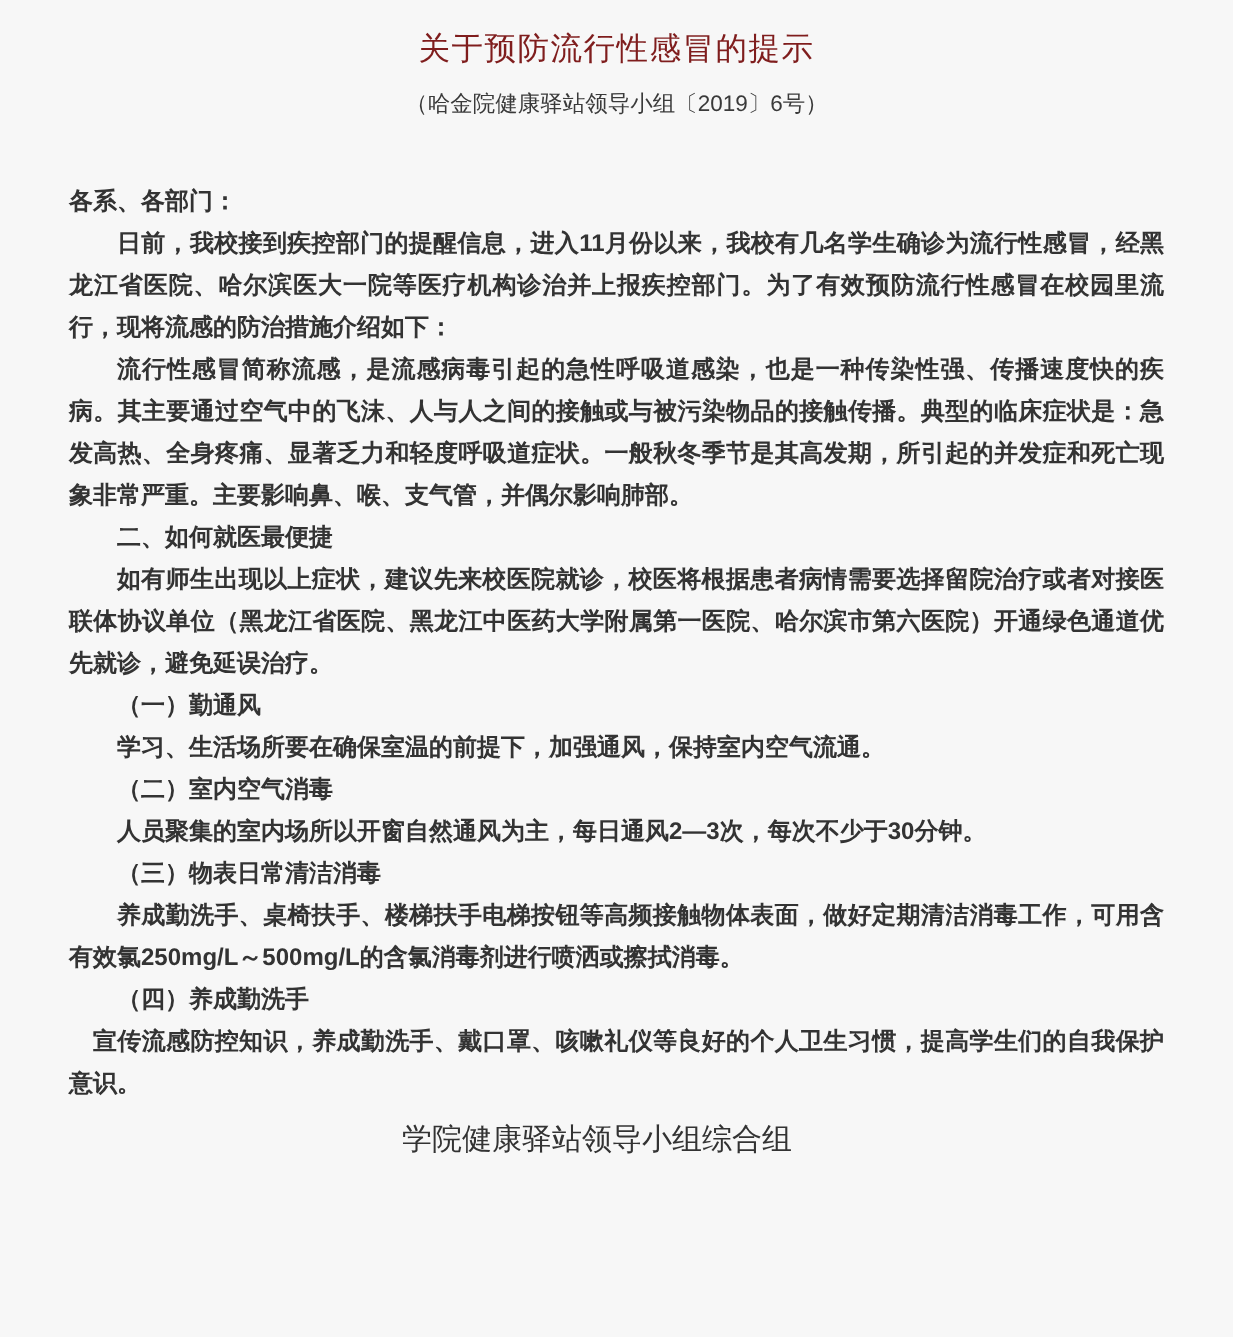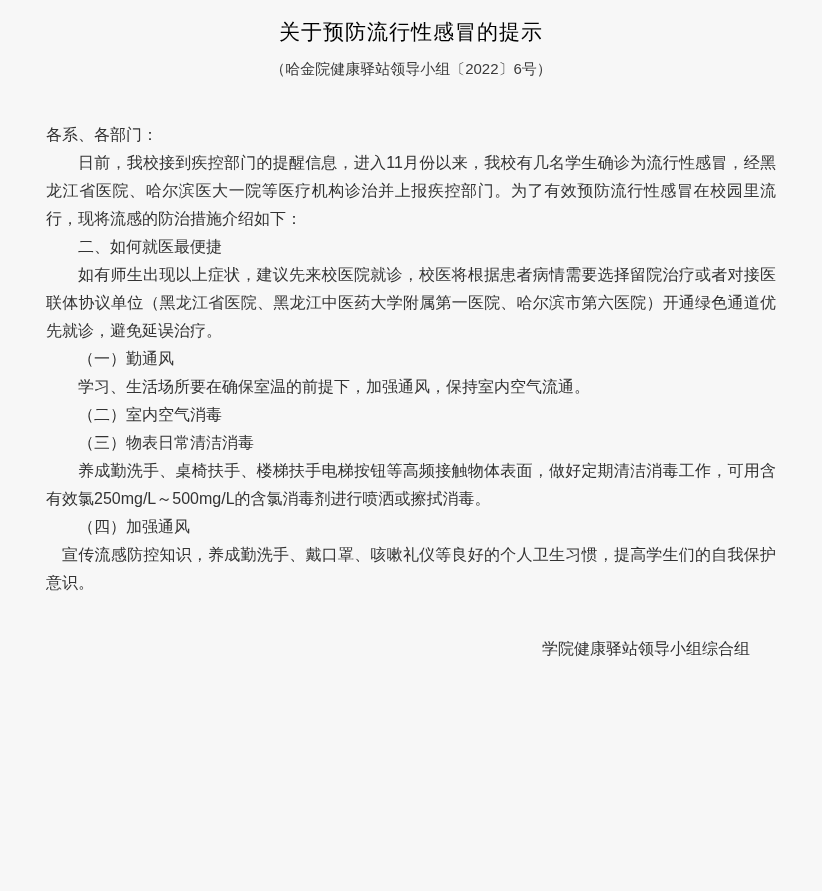--- a/index.html
+++ b/index.html
@@ -20,80 +20,83 @@
     padding: 14px 46px 20px 46px;
     background: #f7f7f7;
   }
   .doc-title {
     margin: 0;
     padding-top: 4px;
     text-align: center;
     font-size: 21px;
     font-weight: 400;
     letter-spacing: 1px;
-    color: #000000;
+    color: #7f1d1d;
     font-family: "Liberation Serif", "DejaVu Serif", serif;
   }
   .doc-number {
     margin-top: 14px;
     text-align: center;
     font-size: 15px;
     color: #3a3a3a;
   }
   .body-text {
     margin-top: 42px;
     font-size: 16px;
     line-height: 28px;
     color: #333333;
   }
   .body-text p {
     margin: 0;
     text-align: justify;
+    font-weight: bold;
   }
   .salutation {
     text-indent: 0;
   }
   .i2 { text-indent: 2em; }
   .i1 { text-indent: 1em; }
   .heading { text-indent: 2em; }
   .subheading { text-indent: 2em; }
   .sign-block {
-    margin-top: 36px;
-    font-size: 16px;
+    margin-top: 7px;
+    font-size: 20px;
     line-height: 32px;
-    text-align: right;
+    text-align: center;
   }
   .sign-line {
     margin: 0 26px 0 0;
   }
   .date-line {
     margin: 0 40px 0 0;
   }
 </style>
 </head>
 <body>
 
 <div class="page">
 
   <h1 class="doc-title">关于预防流行性感冒的提示</h1>
 
-  <div class="doc-number">（哈金院健康驿站领导小组〔2022〕6号）</div>
+  <div class="doc-number">（哈金院健康驿站领导小组〔2019〕6号）</div>
 
   <div class="body-text">
     <p class="salutation">各系、各部门：</p>
     <div id="blocks-container">
         <p class="para i2">日前，我校接到疾控部门的提醒信息，进入11月份以来，我校有几名学生确诊为流行性感冒，经黑龙江省医院、哈尔滨医大一院等医疗机构诊治并上报疾控部门。为了有效预防流行性感冒在校园里流行，现将流感的防治措施介绍如下：</p>
+        <p class="para i2">流行性感冒简称流感，是流感病毒引起的急性呼吸道感染，也是一种传染性强、传播速度快的疾病。其主要通过空气中的飞沫、人与人之间的接触或与被污染物品的接触传播。典型的临床症状是：急发高热、全身疼痛、显著乏力和轻度呼吸道症状。一般秋冬季节是其高发期，所引起的并发症和死亡现象非常严重。主要影响鼻、喉、支气管，并偶尔影响肺部。</p>
         <p class="heading i2">二、如何就医最便捷</p>
         <p class="para i2">如有师生出现以上症状，建议先来校医院就诊，校医将根据患者病情需要选择留院治疗或者对接医联体协议单位（黑龙江省医院、黑龙江中医药大学附属第一医院、哈尔滨市第六医院）开通绿色通道优先就诊，避免延误治疗。</p>
         <p class="subheading i2">（一）勤通风</p>
         <p class="para i2">学习、生活场所要在确保室温的前提下，加强通风，保持室内空气流通。</p>
         <p class="subheading i2">（二）室内空气消毒</p>
+        <p class="para i2">人员聚集的室内场所以开窗自然通风为主，每日通风2—3次，每次不少于30分钟。</p>
         <p class="subheading i2">（三）物表日常清洁消毒</p>
         <p class="para i2">养成勤洗手、桌椅扶手、楼梯扶手电梯按钮等高频接触物体表面，做好定期清洁消毒工作，可用含有效氯250mg/L～500mg/L的含氯消毒剂进行喷洒或擦拭消毒。</p>
-        <p class="subheading i2">（四）加强通风</p>
+        <p class="subheading i2">（四）养成勤洗手</p>
         <p class="para i1">宣传流感防控知识，养成勤洗手、戴口罩、咳嗽礼仪等良好的个人卫生习惯，提高学生们的自我保护意识。</p>
       </div>
   </div>
 
   <div class="sign-block">
     <p class="sign-line">学院健康驿站领导小组综合组</p>
   </div>
 
 </div>
 

